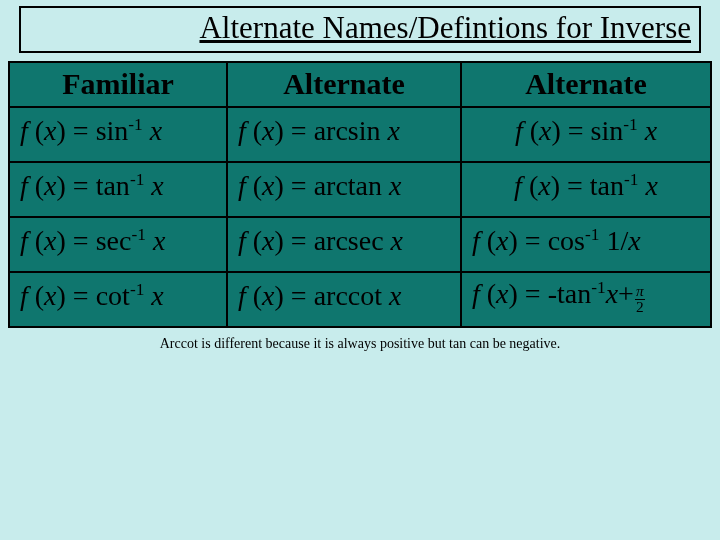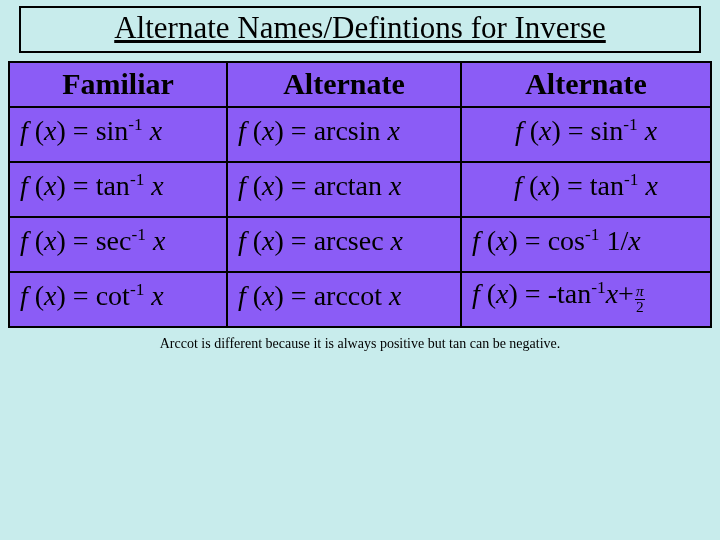--- a/index.html
+++ b/index.html
@@ -20,33 +20,34 @@
     margin: 6px auto 0 auto;
     border: 2px solid #000;
     background: #c8ecec;
     text-align: center;
     padding: 2px 8px 4px 8px;
   }
   .title-box .t {
     font-size: 31px;
     line-height: 1.18;
     text-decoration: underline;
+    text-align: right;
   }
   .tbl {
     width: 702px;
     margin: 8px auto 0 auto;
     border-collapse: collapse;
     table-layout: fixed;
   }
   .tbl col.c1 { width: 218px; }
   .tbl col.c2 { width: 234px; }
   .tbl col.c3 { width: 250px; }
   .tbl td, .tbl th {
     border: 2px solid #000;
-    background: #8b5cf6;
+    background: #0f766e;
     font-weight: normal;
     vertical-align: middle;
     height: 55px;
   }
   .tbl th {
     font-size: 30px;
     font-weight: bold;
     text-align: center;
     height: 45px;
     padding: 2px 4px;

